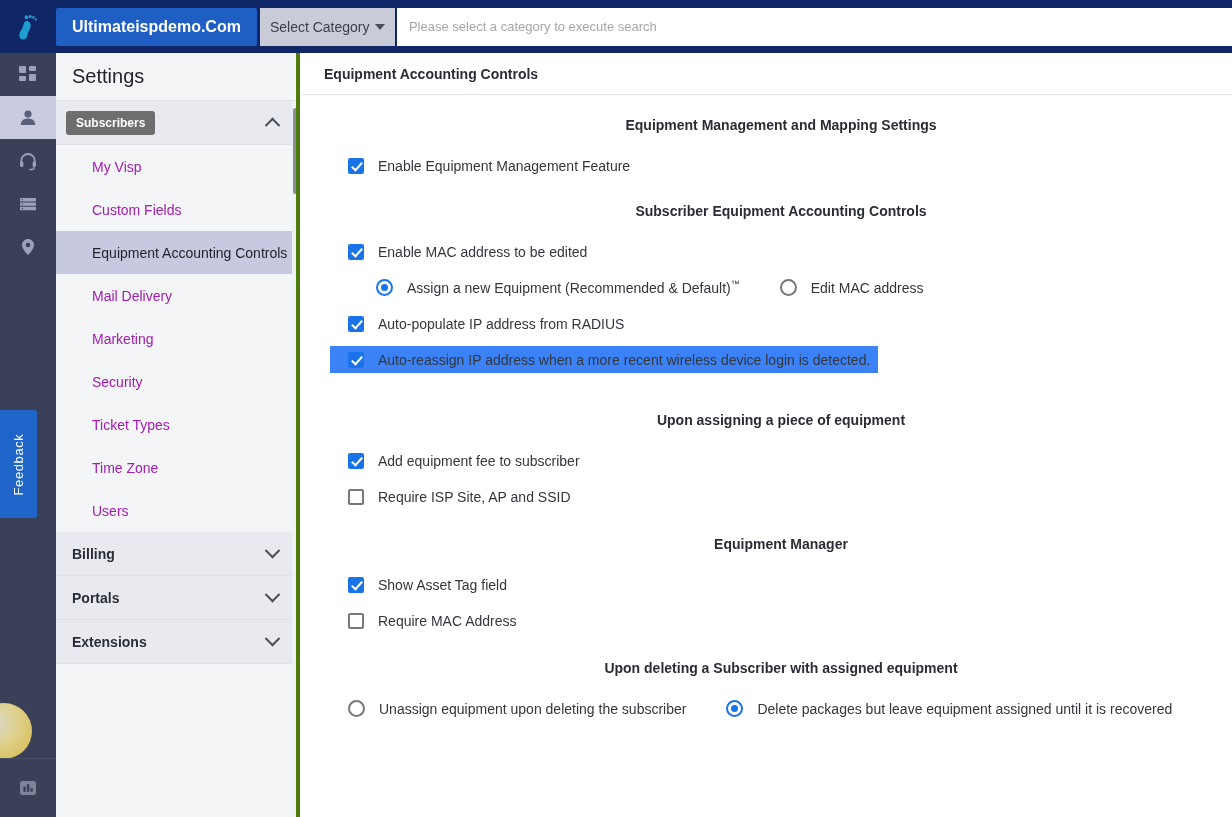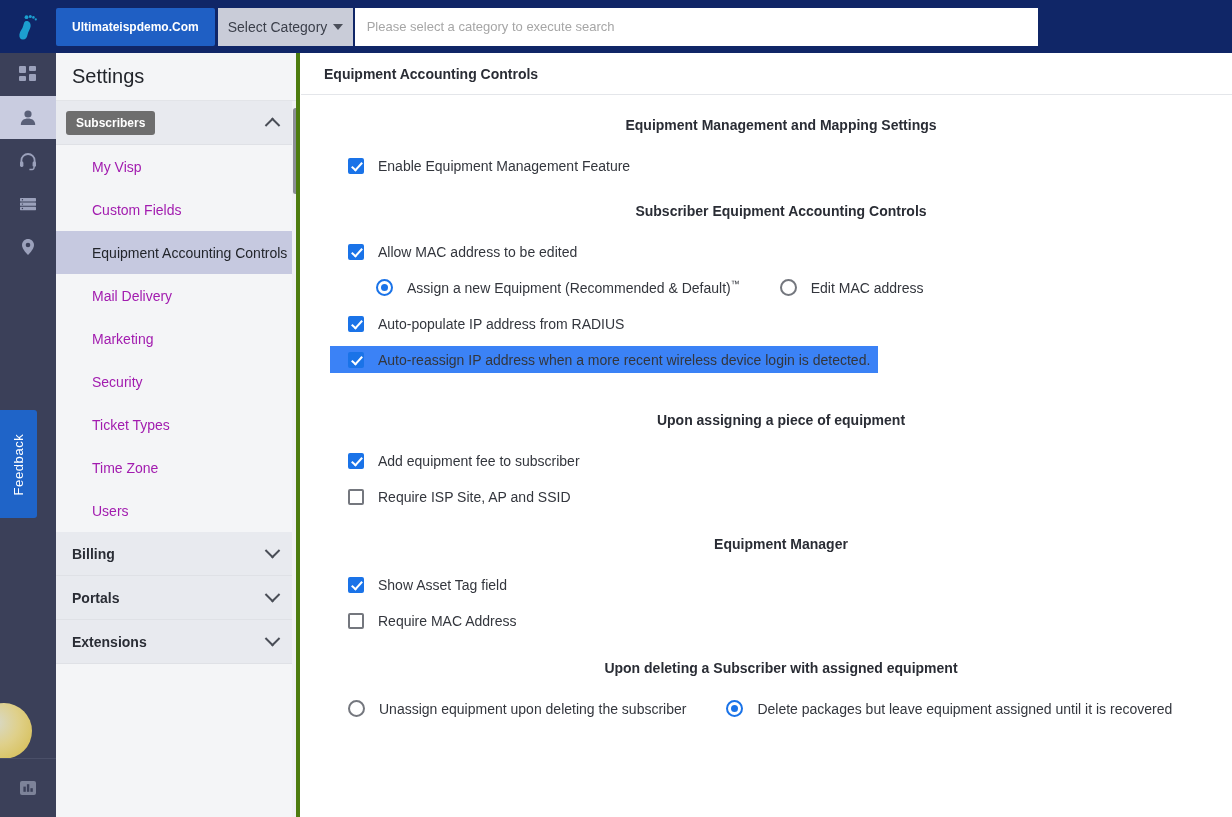--- a/index.html
+++ b/index.html
@@ -17,21 +17,21 @@
     background: #102667;
     display: flex; align-items: center;
   }
   .logo-box {
     width: 56px; height: 53px;
     display: flex; align-items: center; justify-content: center;
   }
   .brand-pill {
     background: #1f5fc4;
     color: #ffffff;
-    font-size: 12px; font-weight: bold;
+    font-size: 16px; font-weight: bold;
     padding: 0 16px;
     height: 38px; line-height: 38px;
     border-radius: 2px;
     white-space: nowrap;
   }
   .cat-select {
     margin-left: 3px;
     width: 135px; height: 38px;
     background: #c9ccd8;
     border: none;
@@ -44,21 +44,21 @@
   .cat-select .caret {
     position: absolute; right: 10px; top: 50%;
     transform: translateY(-50%);
     width: 0; height: 0;
     border-left: 5px solid transparent;
     border-right: 5px solid transparent;
     border-top: 6px solid #4b4f5a;
   }
   .search-box {
     margin-left: 2px;
-    width: 683px; height: 38px;
+    width: 835px; height: 38px;
     background: #ffffff;
     display: flex; align-items: center;
     padding: 0 12px;
   }
   .search-box input {
     border: none; outline: none;
     width: 100%; font-size: 13px;
     font-family: "Liberation Sans", sans-serif;
     color: #333;
   }
@@ -399,21 +399,21 @@
           <span class="cb checked"></span>
           <span class="opt-label">Enable Equipment Management Feature</span>
         </div>
       </div>
 
       <div class="section" style="margin-top:24px;">
         <div class="section-title">Subscriber Equipment Accounting Controls</div>
 
         <div class="opt-row">
           <span class="cb checked"></span>
-          <span class="opt-label">Allow MAC address to be edited</span>
+          <span class="opt-label">Enable MAC address to be edited</span>
         </div>
 
         <div class="opt-row opt-indent inline-pair">
           <span class="rb selected"></span>
           <span class="opt-label"><span>Assign a new Equipment (Recommended &amp; Default)</span><span class="tm">™</span></span>
           <span class="pair-gap-a"></span>
           <span class="rb"></span>
           <span class="opt-label">Edit MAC address</span>
         </div>
 

